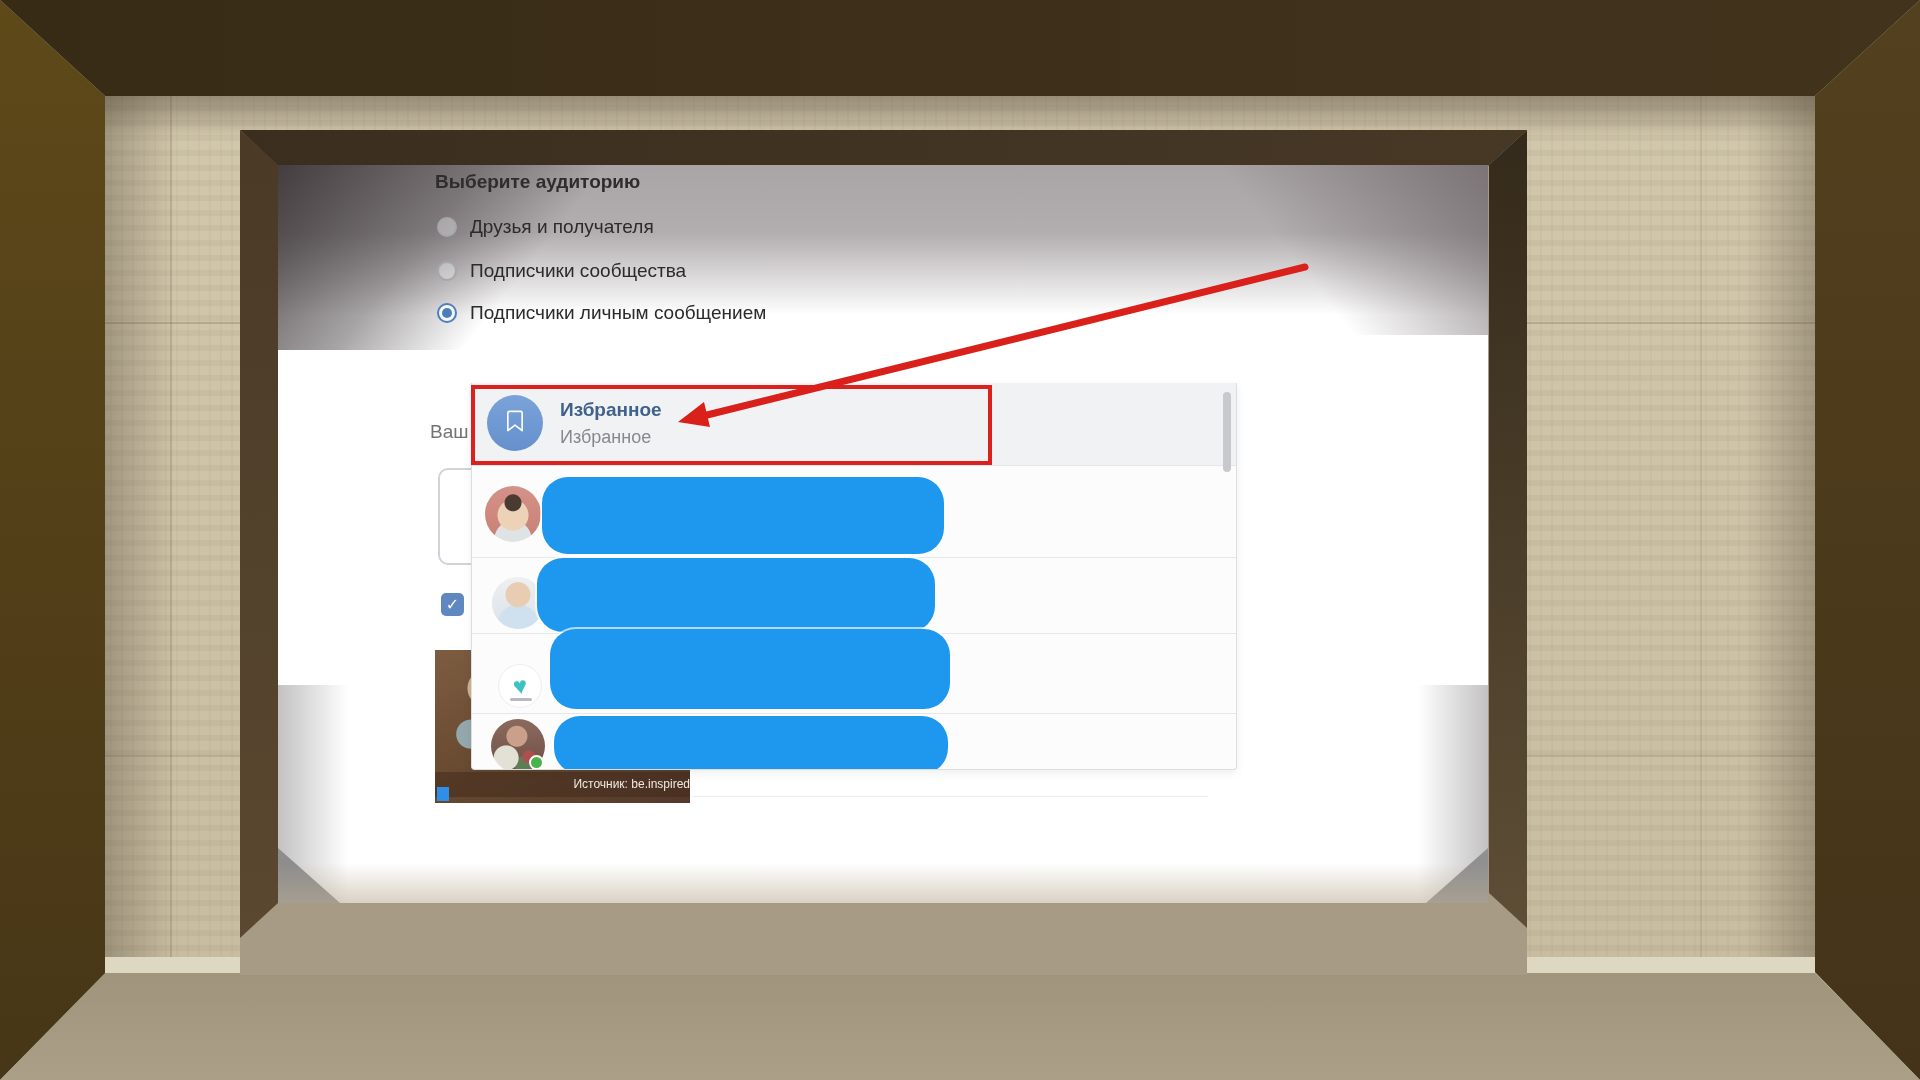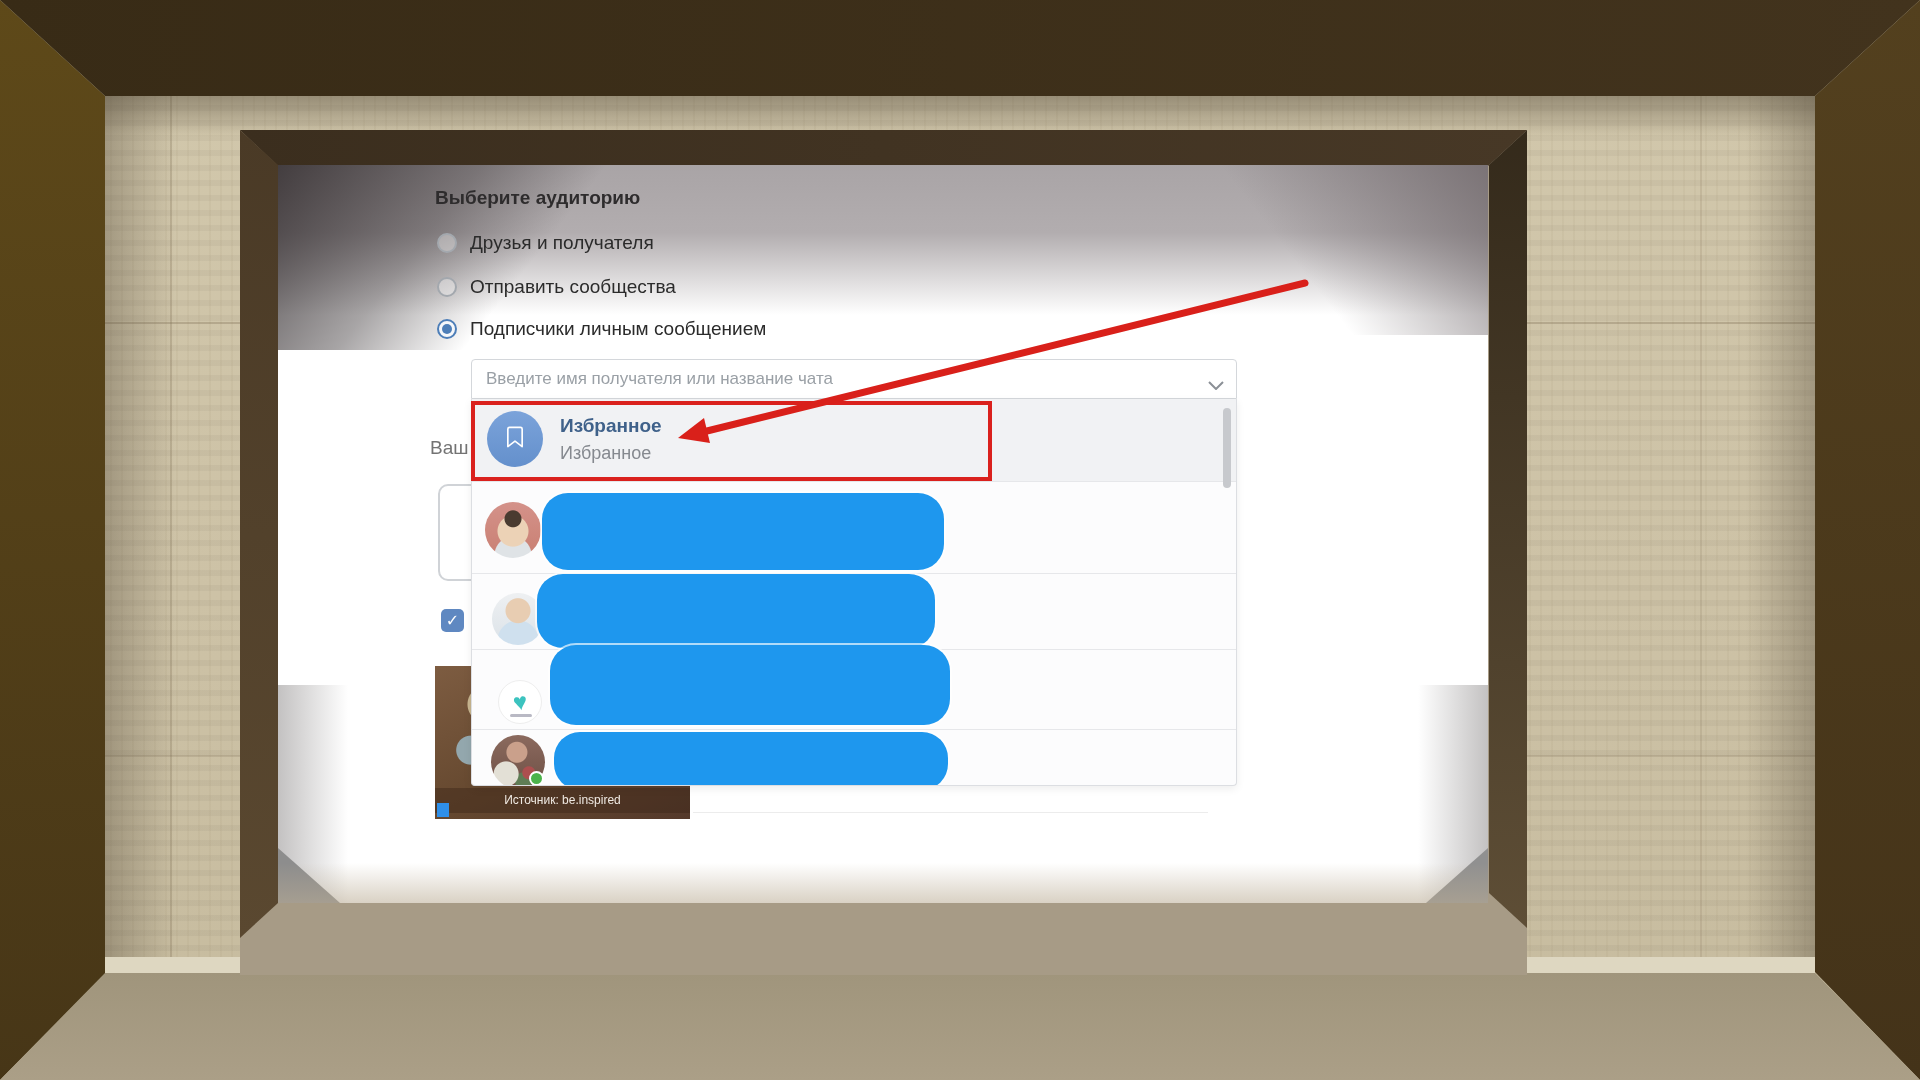--- a/index.html
+++ b/index.html
@@ -62,21 +62,21 @@
   .v-br-soft{right:0;top:520px;width:70px;height:218px;
       background:linear-gradient(270deg,rgba(146,143,143,0.55),rgba(146,143,143,0));}
   .v-bl{left:0;top:683px;width:62px;height:55px;background:#8d8d8d;
       clip-path:polygon(0 0,0 100%,100% 100%);}
   .v-br{right:0;top:683px;width:62px;height:55px;background:#909090;
       clip-path:polygon(100% 0,100% 100%,0 100%);}
   .v-bottom{left:0;top:698px;width:1210px;height:40px;
       background:linear-gradient(180deg,rgba(186,172,148,0),rgba(186,172,148,0.55));}
 
   
-  .ui{inset:0;color:#2e2c2d;margin-top:16px;}
+  .ui{inset:0;color:#2e2c2d;}
   .aud-title{left:157px;top:6px;font-size:19px;font-weight:600;color:#2e2c2d;}
   .radio{width:20px;height:20px;border-radius:50%;border:2px solid #a3a8ae;background:rgba(255,255,255,0.35);}
   .radio.sel{border-color:#4d7eb8;background:#f5f7fa;display:flex;align-items:center;justify-content:center;}
   .radio.sel::after{content:"";width:10px;height:10px;border-radius:50%;background:#4d7eb8;}
   .rlabel{font-size:19px;color:#2b2b2b;}
 
   .input{left:193px;top:178px;width:766px;height:40px;background:#fff;
       border:1px solid #d4d7db;border-radius:4px 4px 0 0;}
   .input input{width:100%;height:100%;border:0;outline:none;background:transparent;
       padding:0 40px 0 14px;font-size:17px;color:#333;font-family:inherit;}
@@ -90,21 +90,21 @@
 
   .photo{left:157px;top:485px;width:255px;height:153px;overflow:hidden;z-index:5;background:
       radial-gradient(circle at 20% 25%, #c8b690 0 18px, rgba(0,0,0,0) 19px),
       radial-gradient(circle at 14% 55%, #93a7ad 0 14px, rgba(0,0,0,0) 15px),
       radial-gradient(circle at 70% 30%, #b5987a 0 16px, rgba(0,0,0,0) 17px),
       radial-gradient(circle at 45% 58%, #d8cbb2 0 12px, rgba(0,0,0,0) 13px),
       radial-gradient(circle at 86% 55%, #6d8577 0 13px, rgba(0,0,0,0) 14px),
       radial-gradient(circle at 34% 18%, #4f3a2b 0 22px, rgba(0,0,0,0) 23px),
       linear-gradient(155deg,#7d5c41 0%,#65482f 55%,#54392b 100%);}
   .photo-cap{position:absolute;left:0;right:0;bottom:6px;height:25px;background:rgba(59,38,24,0.45);
-      color:#efe9e2;font-size:12px;text-align:center;line-height:25px;filter:blur(0.5px);}
+      color:#efe9e2;font-size:12px;text-align:right;line-height:25px;filter:blur(0.5px);}
   .photo-chip{position:absolute;left:2px;bottom:2px;width:12px;height:14px;background:#2f8fe8;}
   .post-line{left:415px;top:631px;width:515px;height:1px;background:#ececec;z-index:6;}
 
   .panel{left:193px;top:218px;width:766px;height:387px;background:#fcfcfd;
       border:1px solid #dcdee2;border-top:0;border-radius:0 0 4px 4px;
       box-shadow:0 3px 8px rgba(0,0,0,0.07);overflow:hidden;z-index:10;}
   .row-hl{position:absolute;left:0;top:0;width:764px;height:82px;background:#f1f2f4;}
   .sep{position:absolute;left:0;width:764px;height:1px;background:#e6e7ea;}
   .fav-av{position:absolute;left:15px;top:12px;width:56px;height:56px;border-radius:50%;
       background:linear-gradient(180deg,#7ba3da,#6490cc);display:flex;align-items:center;justify-content:center;}
@@ -178,33 +178,25 @@
     <div class="abs v-bottom"></div>
 
     <div class="abs ui">
 
       <div class="abs aud-title">Выберите аудиторию</div>
 
       <div class="abs radio" style="left:159px;top:52px;"></div>
       <div class="abs rlabel" style="left:192px;top:51px;">Друзья и получателя</div>
 
       <div class="abs radio" style="left:159px;top:96px;"></div>
-      <div class="abs rlabel" style="left:192px;top:95px;">Отправить сообщества</div>
+      <div class="abs rlabel" style="left:192px;top:95px;">Подписчики сообщества</div>
 
       <div class="abs radio sel" style="left:159px;top:138px;"></div>
       <div class="abs rlabel" style="left:192px;top:137px;">Подписчики личным сообщением</div>
 
-      <div class="abs input">
-        <input type="text" placeholder="Введите имя получателя или название чата" style="">
-        <span class="abs chev">
-          <svg width="16" height="9">
-              <polyline points="1,1 8,8 15,1" fill="none" stroke="#8b9096" stroke-width="2"></polyline>
-            </svg>
-        </span>
-      </div>
 
       <div class="abs msg-label">Ваш</div>
       <div class="abs msg-box"></div>
       <div class="abs checkbox">✓</div>
 
       <div class="abs photo">
         <div class="photo-cap">Источник: be.inspired</div>
         <div class="photo-chip"></div>
       </div>
       <div class="abs post-line"></div>

